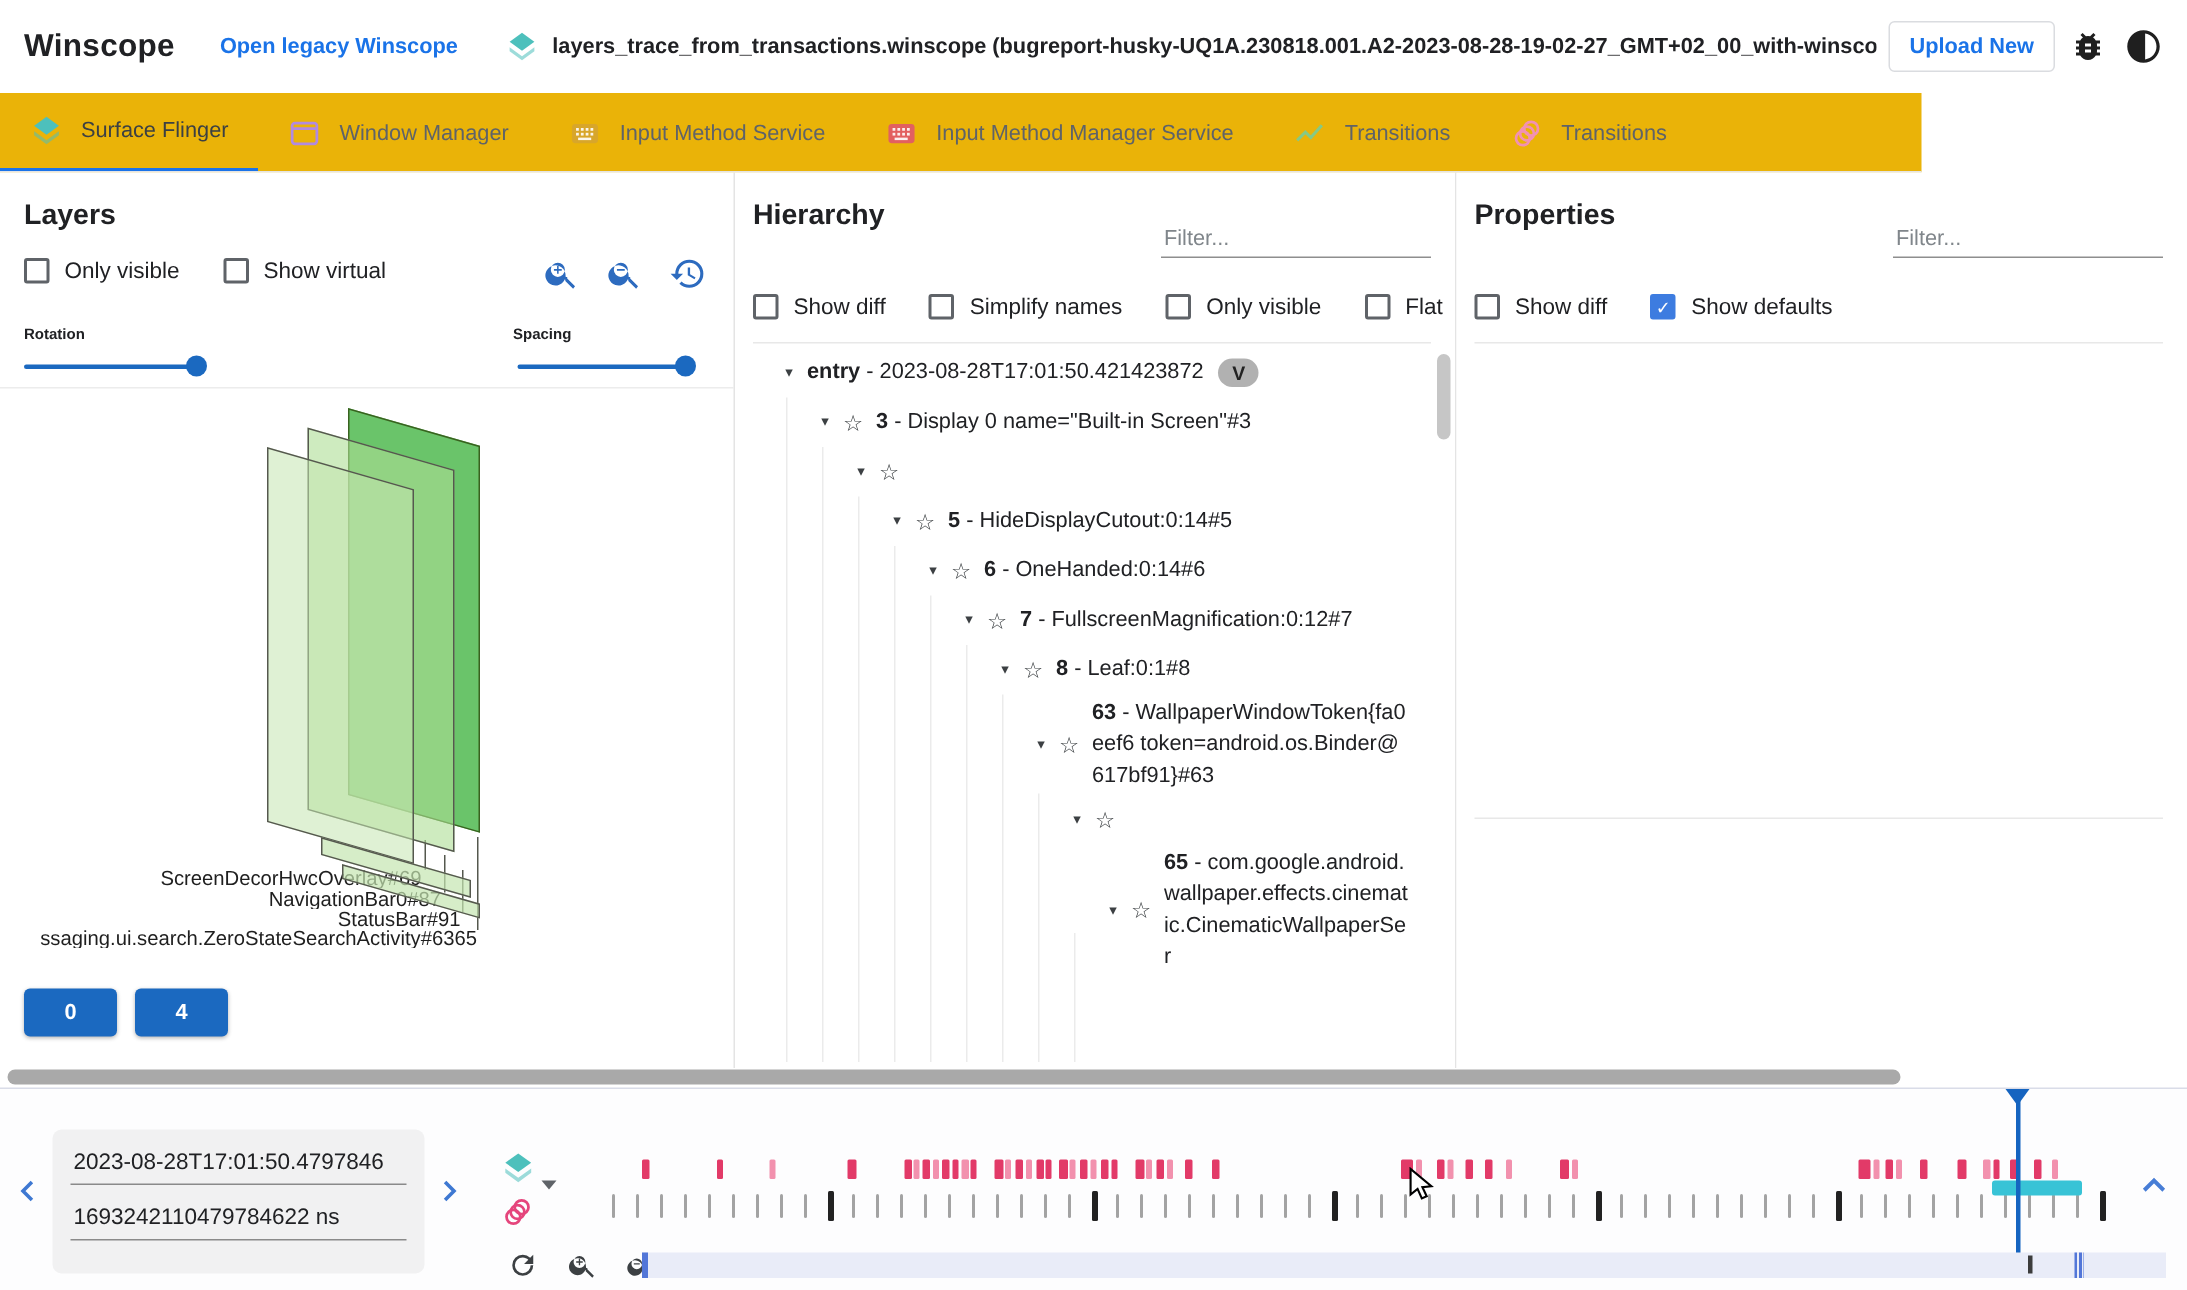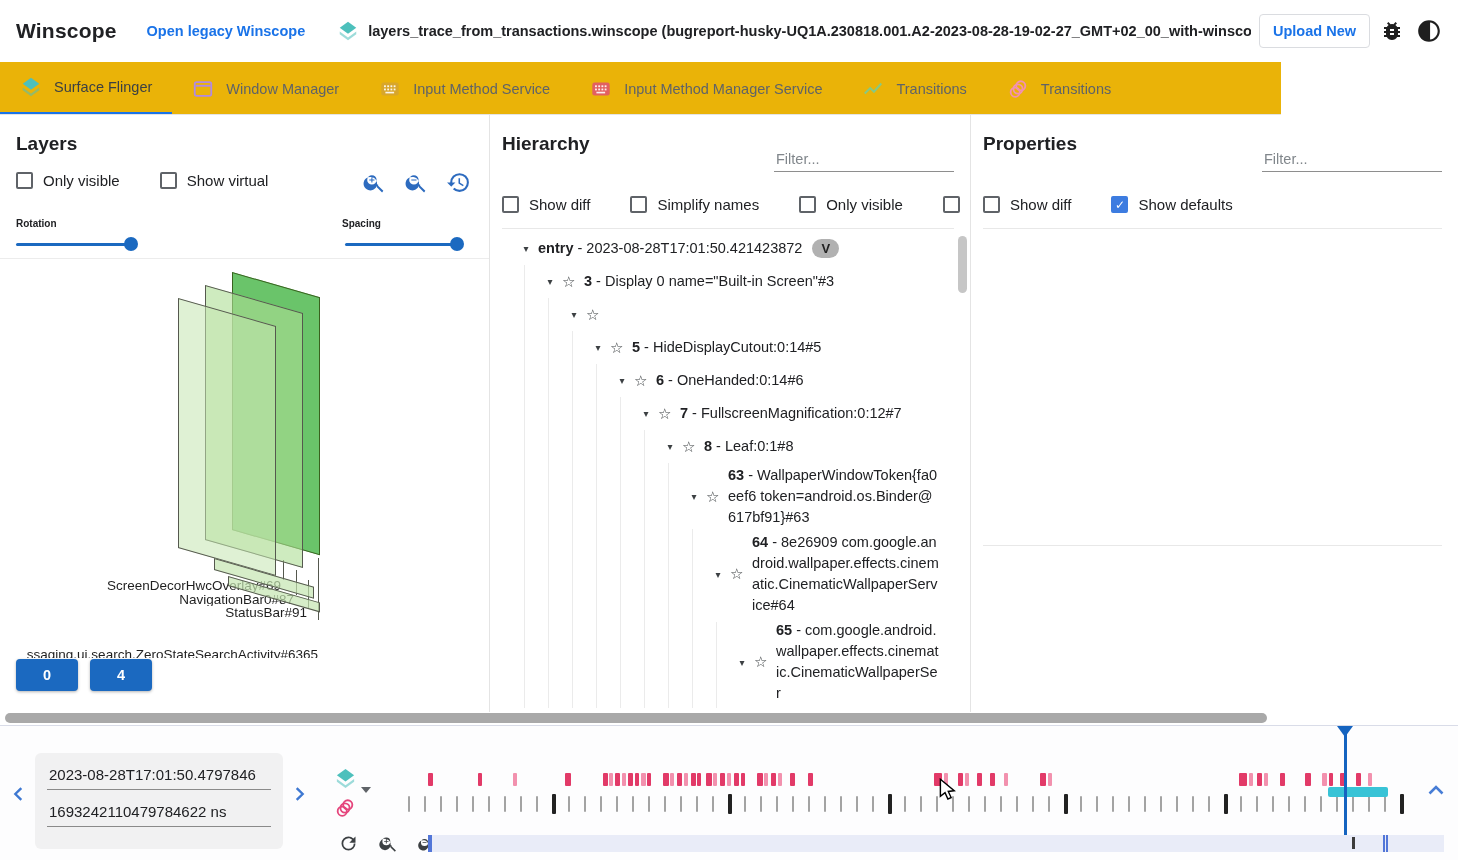--- a/index.html
+++ b/index.html
@@ -27,21 +27,21 @@
   
   .panel{position:absolute;top:115px;height:597px;box-sizing:border-box;background:#fff}
   #layers-panel{left:0;width:490px;border-right:1px solid #e4e4e4}
   #hierarchy-panel{left:490px;width:481px;border-right:1px solid #e4e4e4}
   #properties-panel{left:971px;width:487px}
   .panel-title{position:absolute;top:18px;left:16px;font-size:19px;font-weight:700}
   #hierarchy-panel .panel-title,#properties-panel .panel-title{left:12px}
   .filter-input{position:absolute;top:32px;right:16px;width:176px;border:none;border-bottom:1px solid #8e8e8e;
                 background:transparent;font-size:14.5px;font-family:inherit;padding:4px 2px;outline:none;color:#202124}
   .filter-input::placeholder{color:#80868b}
-  .cb-row{position:absolute;display:flex;align-items:flex-start;gap:40px;white-space:nowrap}
+  .cb-row{position:absolute;display:flex;align-items:flex-start;gap:29px;white-space:nowrap}
   #layers-panel .cb-row{top:57px;left:16px}
   #hierarchy-panel .cb-row,#properties-panel .cb-row{top:81px;left:12px}
   .cb{display:flex;align-items:center;gap:10px;font-size:15px;cursor:pointer}
   .box{width:17px;height:17px;border:2px solid #5f6368;border-radius:2px;box-sizing:border-box;flex:none;
        display:flex;align-items:center;justify-content:center;font-size:12px;color:#fff;line-height:1}
   .box.checked{background:var(--checkbox_checked);border-color:var(--checkbox_checked)}
   .h-divider{position:absolute;left:12px;right:16px;border-top:1px solid #e8e8e8}
 
   
   .layers-tools{position:absolute;top:55px;right:18px;display:flex;gap:17px}
@@ -247,21 +247,21 @@
     <div class="quad" style="left:214px;top:300px;width:100px;height:12px;background:rgba(196,230,176,.7);border:1px solid #55584e;z-index:4"></div>
     <div class="quad" style="left:228px;top:318px;width:92px;height:10px;background:rgba(196,230,176,.7);border:1px solid #55584e;z-index:4"></div>
     <div class="leader" style="left:283px;top:302px;height:20px"></div>
     <div class="leader" style="left:296px;top:312px;height:25px"></div>
     <div class="leader" style="left:308px;top:322px;height:28px"></div>
     <div class="leader" style="left:318px;top:300px;height:62px"></div>
     <div id="scene-labels">
         <div class="scene-label" style="left: 0px; width: 281px; top: 321px;">ScreenDecorHwcOverlay#69</div>
         <div class="scene-label" style="left: 0px; width: 294px; top: 335px;">NavigationBar0#87</div>
         <div class="scene-label" style="left: 0px; width: 307px; top: 348px;">StatusBar#91</div>
-        <div class="scene-label" style="left: 0px; width: 318px; top: 361px; margin-top: 29px;">ssaging.ui.search.ZeroStateSearchActivity#6365</div>
+        <div class="scene-label" style="left: 0px; width: 318px; top: 361px;">ssaging.ui.search.ZeroStateSearchActivity#6365</div>
       </div>
   </div>
 
   <div class="disp-btns">
     <button class="disp-btn">0</button>
     <button class="disp-btn">4</button>
   </div>
 </section>
 
 <section id="hierarchy-panel" class="panel">
@@ -331,21 +331,20 @@
         <span class="nt"><b>8</b> - Leaf:0:1#8</span>
       </div>
       <div class="tree-row" style="padding-left: 184px;">
         <span class="tw">▾</span>
         <span class="star">☆</span>
         <span class="nt"><b>63</b> - WallpaperWindowToken{fa0eef6 token=android.os.Binder@617bf91}#63</span>
       </div>
       <div class="tree-row" style="padding-left: 208px;">
         <span class="tw">▾</span>
         <span class="star">☆</span>
-        <span class="nt"><b>64</b> - 8e26909 com.google.android.wallpaper.effects.cinematic.CinematicWallpaperService#64</span>
       </div>
       <div class="tree-row" style="padding-left: 232px;">
         <span class="tw">▾</span>
         <span class="star">☆</span>
         <span class="nt"><b>65</b> - com.google.android.wallpaper.effects.cinematic.CinematicWallpaperSer</span>
       </div>
     </div>
   <div class="v-scroll"></div>
 </section>
 

